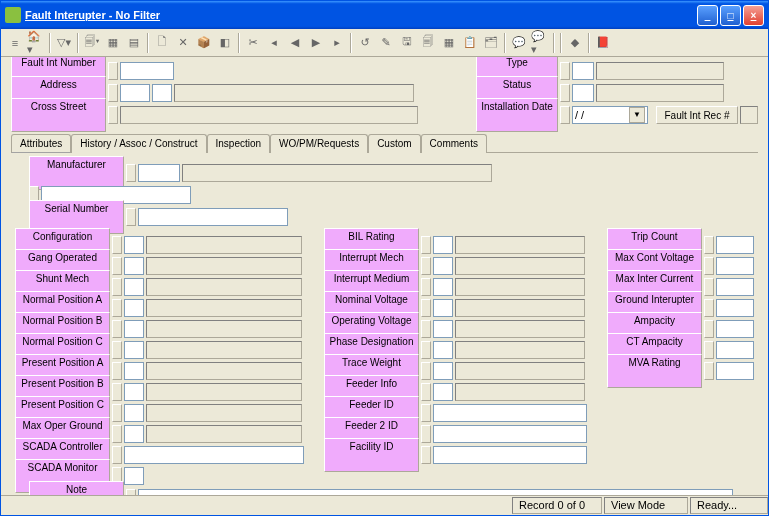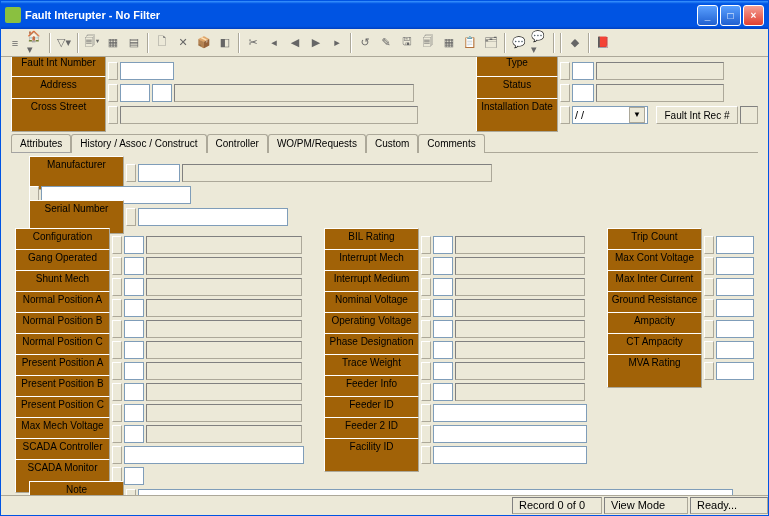--- a/index.html
+++ b/index.html
@@ -1,34 +1,34 @@
 <!DOCTYPE html>
 <html><head>
 <meta charset="utf-8">
 <style>
 * { box-sizing: border-box; margin: 0; padding: 0; font-family: Tahoma, sans-serif; font-size: 11px; }
 body { background: #fff; }
 .window { width: 769px; height: 516px; border: 1px solid #0054e3; position: relative; background: #ece9d8; display: flex; flex-direction: column; }
-.titlebar { height: 28px; background: linear-gradient(to bottom, #3a95ff 0%, #0054e3 10%, #0054e3 90%, #0040c0 100%); display: flex; align-items: center; padding: 0 4px; color: #fff; font-weight: bold; font-size: 12px; }
+.titlebar { height: 28px; background: linear-gradient(to bottom, #3a95ff 0%, #0054e3 10%, #0054e3 90%, #0040c0 100%); display: flex; align-items: center; padding: 0 4px; color: #fff; font-weight: bold; font-size: 12px; text-decoration: underline; }
 .titlebar .icon { width: 16px; height: 16px; background: #8ac040; margin-right: 4px; border-radius: 2px; }
 .titlebar .title { flex: 1; }
 .win-btns { display: flex; gap: 2px; }
 .win-btn { width: 21px; height: 21px; border: 1px solid #fff; border-radius: 3px; display: flex; align-items: center; justify-content: center; font-size: 10px; font-weight: bold; color: #fff; }
 .win-btn.close { background: linear-gradient(to bottom, #f5a095, #e04030); }
 .win-btn.min, .win-btn.max { background: linear-gradient(to bottom, #5aa0ff, #2060d0); }
 .toolbar { height: 28px; background: #ece9d8; border-bottom: 1px solid #aca899; display: flex; align-items: center; padding: 2px 4px; gap: 1px; }
 .tb-btn { width: 20px; height: 20px; border: 1px solid transparent; display: flex; align-items: center; justify-content: center; font-size: 11px; color: #666; }
 .tb-sep { width: 2px; height: 20px; border-left: 1px solid #aca899; border-right: 1px solid #fff; margin: 0 2px; }
 .content { flex: 1; padding: 4px 10px; background: #ece9d8; overflow: hidden; }
 .header-form { display: flex; gap: 20px; margin-bottom: 8px; }
 .hf-left, .hf-right { display: flex; flex-direction: column; gap: 2px; }
 .hf-left { flex: 0 0 auto; }
 .hf-right { margin-left: auto; }
 .row { display: flex; align-items: center; gap: 2px; height: 20px; }
-.lbl { width: 95px; height: 34px; background: #a16207; border: 1px solid #aca899; border-top-color: #fff; border-left-color: #fff; text-align: center; line-height: 16px; font-size: 10px; color: #000; padding: 0 2px; white-space: nowrap; overflow: hidden; }
+.lbl { width: 95px; height: 34px; background: #f0abfc; border: 1px solid #aca899; border-top-color: #fff; border-left-color: #fff; text-align: center; line-height: 16px; font-size: 10px; color: #000; padding: 0 2px; white-space: nowrap; overflow: hidden; }
 .nub { width: 10px; height: 18px; background: #ece9d8; border: 1px solid #aca899; border-top-color: #fff; border-left-color: #fff; }
 .inp { height: 18px; background: #fff; border: 1px solid #7f9db9; padding: 0 2px; font-size: 10px; }
 .readonly { background: #ece9d8; border: 1px solid #aca899; border-top-color: #808080; border-left-color: #808080; }
 .sel { height: 18px; background: #fff; border: 1px solid #7f9db9; display: flex; align-items: center; padding: 0 2px; position: relative; }
 .sel::after { content: "▼"; position: absolute; right: 2px; font-size: 8px; color: #000; background: #ece9d8; width: 14px; height: 14px; border: 1px solid #aca899; text-align: center; line-height: 14px; }
 .btn { height: 18px; background: #ece9d8; border: 1px solid #aca899; border-top-color: #fff; border-left-color: #fff; padding: 0 6px; font-size: 10px; }
 .tabs { display: flex; border-bottom: 1px solid #aca899; margin-bottom: 4px; }
 .tab { padding: 3px 8px; background: #ece9d8; border: 1px solid #aca899; border-bottom: none; font-size: 10px; margin-right: 0px; border-top-left-radius: 3px; border-top-right-radius: 3px; position: relative; top: 1px; }
 .tab.active { background: #ece9d8; border-bottom: 1px solid #a3a3a3; }
 .tab-body { background: #ece9d8; padding: 6px 4px; }
@@ -133,21 +133,21 @@
             </div>
           <button class="btn" style="width:82px;margin-left:6px">Fault Int Rec #</button>
           <input class="inp readonly" style="width: 18px;">
         </div>
       </div>
     </div>
 
     <div class="tabs" id="tabstrip">
         <div class="tab active">Attributes</div>
         <div class="tab">History / Assoc / Construct</div>
-        <div class="tab">Controller</div>
+        <div class="tab">Inspection</div>
         <div class="tab">WO/PM/Requests</div>
         <div class="tab">Custom</div>
         <div class="tab">Comments</div>
       </div>
 
     <div class="tab-body">
 
       <div style="margin-left:14px;display:flex;flex-direction:column;gap:2px;margin-bottom:8px">
         <div class="row">
           <div class="lbl">Manufacturer</div>
@@ -216,21 +216,21 @@
               <input class="inp" style="width: 20px;">
               <input class="inp readonly" style="width: 156px;">
             </div>
             <div class="row">
               <div class="lbl">Present Position C</div>
               <div class="nub"></div>
               <input class="inp" style="width: 20px;">
               <input class="inp readonly" style="width: 156px;">
             </div>
             <div class="row">
-              <div class="lbl">Max Mech Voltage</div>
+              <div class="lbl">Max Oper Ground</div>
               <div class="nub"></div>
               <input class="inp" style="width: 20px;">
               <input class="inp readonly" style="width: 156px;">
             </div>
             <div class="row">
               <div class="lbl">SCADA Controller</div>
               <div class="nub"></div>
               <input class="inp" style="width: 180px;">
             </div>
             <div class="row">
@@ -314,21 +314,21 @@
               <div class="lbl">Max Cont Voltage</div>
               <div class="nub"></div>
               <input class="inp" style="width: 38px;">
             </div>
             <div class="row">
               <div class="lbl">Max Inter Current</div>
               <div class="nub"></div>
               <input class="inp" style="width: 38px;">
             </div>
             <div class="row">
-              <div class="lbl">Ground Resistance</div>
+              <div class="lbl">Ground Interupter</div>
               <div class="nub"></div>
               <input class="inp" style="width: 38px;">
             </div>
             <div class="row">
               <div class="lbl">Ampacity</div>
               <div class="nub"></div>
               <input class="inp" style="width: 38px;">
             </div>
             <div class="row">
               <div class="lbl">CT Ampacity</div>

